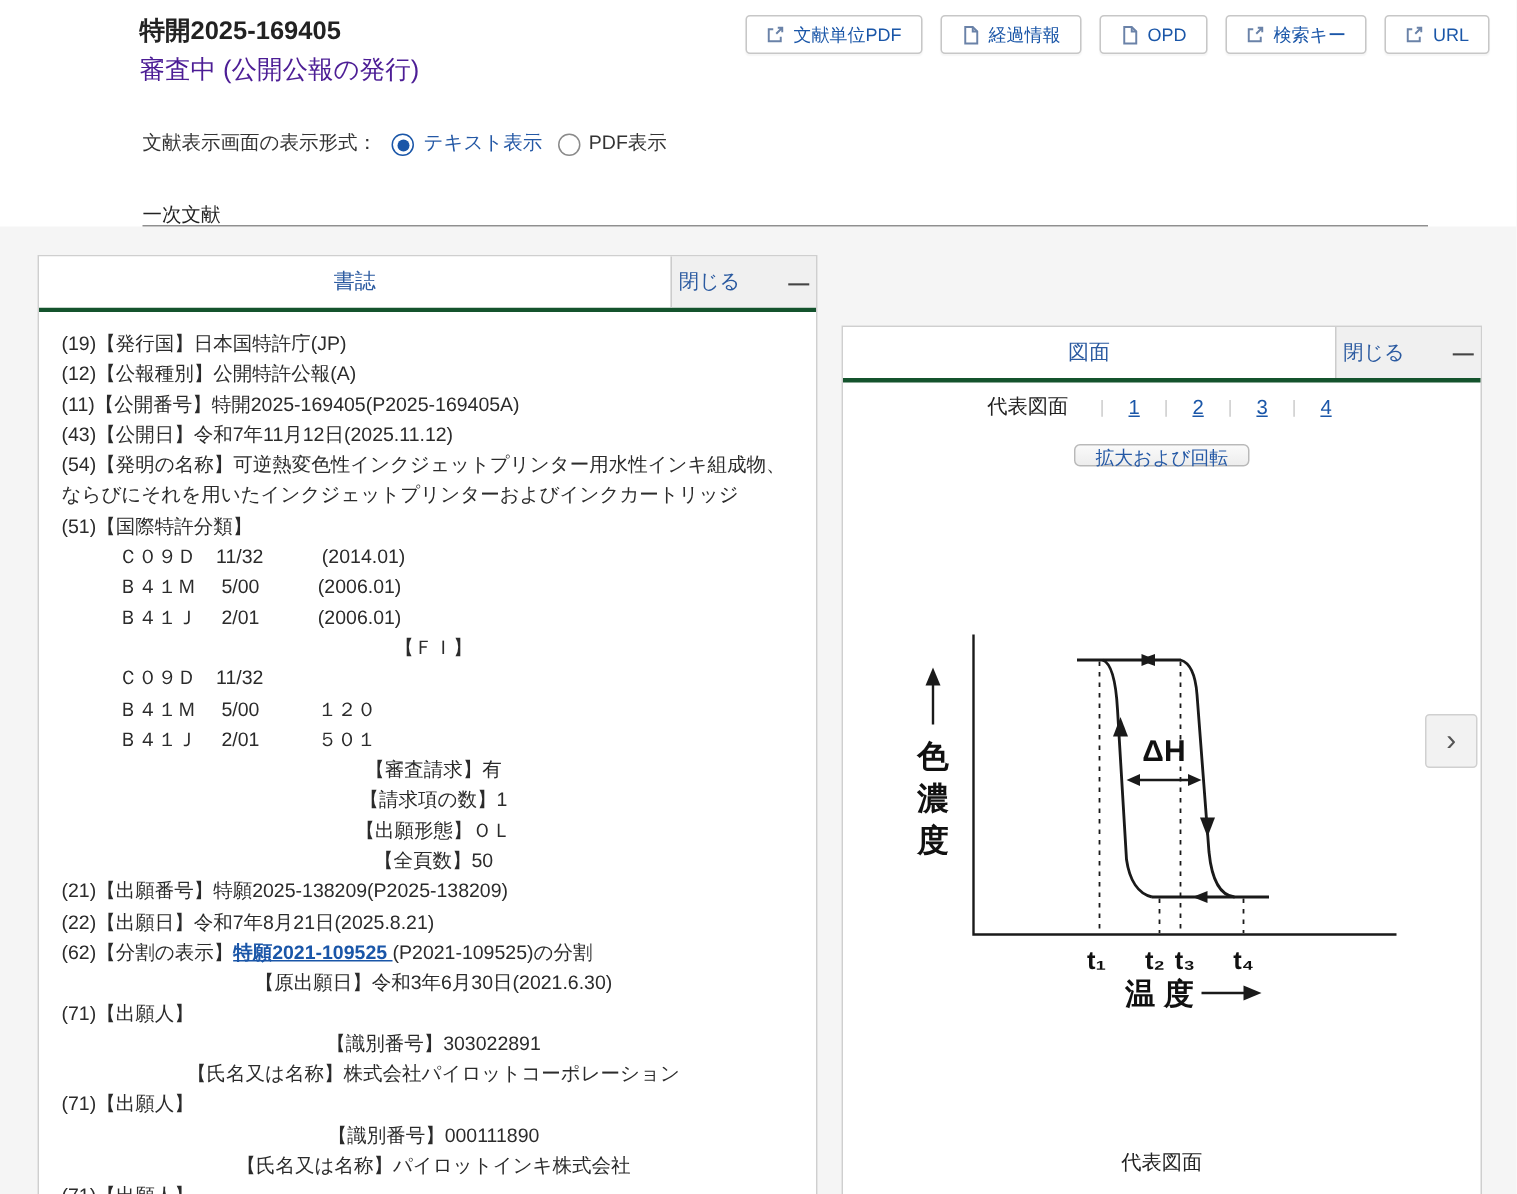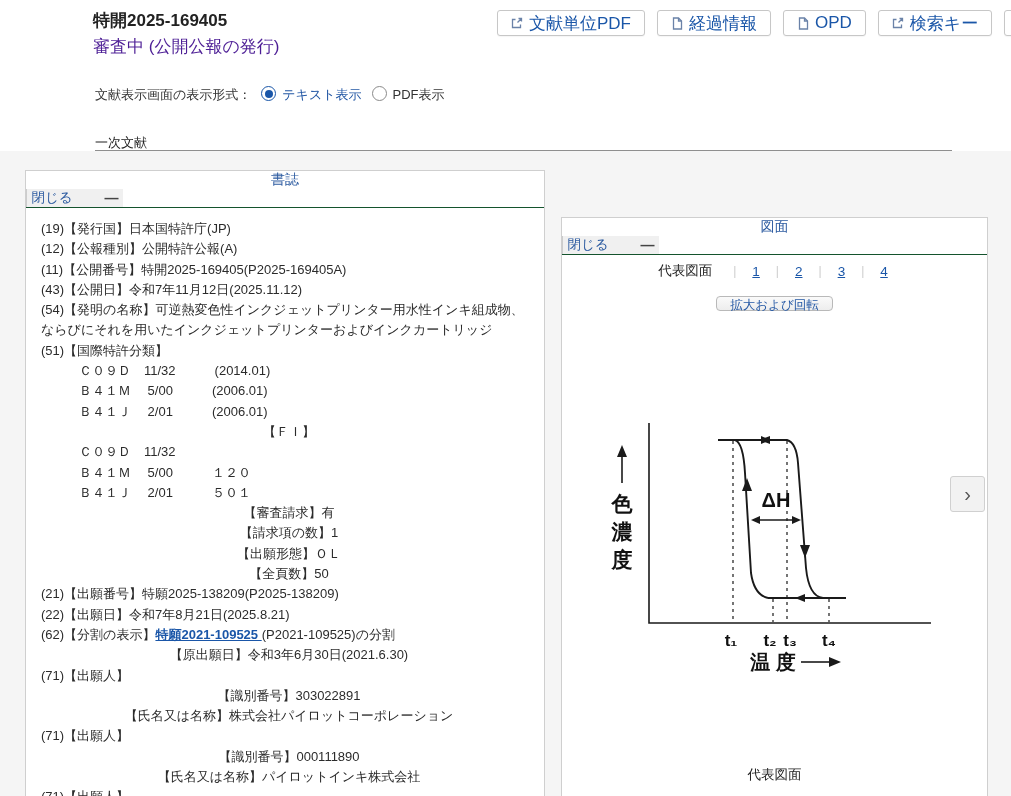--- a/index.html
+++ b/index.html
@@ -12,40 +12,40 @@
   .top-divider { position:absolute; top:150px; left:95px; width:857px; height:0; border-top:1px solid #8f8f8f; }
 
   .title-block { position:absolute; top:8px; left:93px; }
   .doc-number { font-size:17px; font-weight:700; color:#222; line-height:26px; }
   .doc-status { font-size:17px; font-weight:400; color:#4c1d95; line-height:26px; }
 
   .toolbar { position:absolute; top:10px; left:497px; width:420px; display:flex; gap:12px; }
   .tb-btn {
     height:26px; background:#fff; border:1px solid #c7c7c7; border-radius:3px;
     display:inline-flex; align-items:center; justify-content:center; gap:6px;
-    padding:0 13px; font-size:17px; color:#1a56a8; cursor:pointer; white-space:nowrap;
+    padding:0 13px; font-size:12px; color:#1a56a8; cursor:pointer; white-space:nowrap;
     box-shadow:0 1px 1px rgba(0,0,0,0.04);
   }
   .tb-btn svg { display:block; }
 
-  .format-row { position:absolute; top:86px; left:95px; display:flex; align-items:flex-start; font-size:13px; color:#333; }
+  .format-row { position:absolute; top:86px; left:95px; display:flex; align-items:flex-end; font-size:13px; color:#333; }
   .radio { width:15px; height:15px; border-radius:50%; border:1px solid #8a8a8a; background:#fff;
            display:inline-flex; align-items:center; justify-content:center; margin:0 6px 0 10px; }
   .radio.sel { border:1px solid #1a56a8; }
   .radio.sel::after { content:""; width:8px; height:8px; border-radius:50%; background:#1a56a8; }
   .radio-label-sel { color:#2458a5; }
   .radio-label { color:#333; }
   .primary-doc { position:absolute; top:134px; left:95px; font-size:13px; color:#222; }
 
   
   .panel { position:absolute; background:#fff; border:1px solid #cfcfcf; }
   #biblio-panel { left:25px; top:170px; width:520px; height:700px; }
   #figure-panel { left:561px; top:170px; width:427px; height:600px;margin-top:47px; }
 
-  .panel-header { display:flex; height:37px; border-bottom:1px solid #14532d;flex-direction:column; }
+  .panel-header { display:flex; height:37px; border-bottom:3px solid #14532d; }
   .panel-title { flex:1; display:flex; align-items:center; justify-content:center;
                  font-size:14px; color:#2b5aa0; background:#fff; }
   .panel-close { width:97px; background:#f0f0f0; border-left:1px solid #ccc;
                  display:flex; align-items:center; justify-content:center; gap:32px; cursor:pointer; }
   .close-label { font-size:13.5px; color:#2b5aa0; }
   .minimize-icon { font-size:14px; color:#444; font-weight:700; line-height:1; }
 
   
   .bib-content { padding:11px 15px 0 15px; font-size:13px; line-height:20.3px; color:#2b2b2b; white-space:pre-wrap; }
   .bib-line.ind0 { padding-left:0; }

